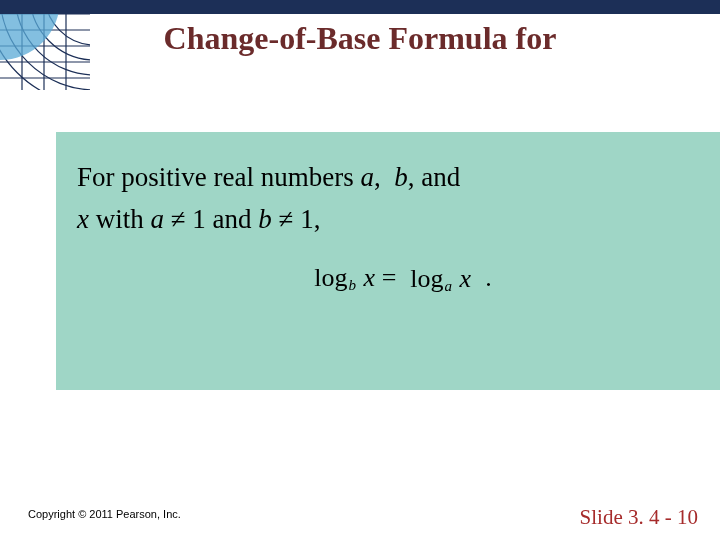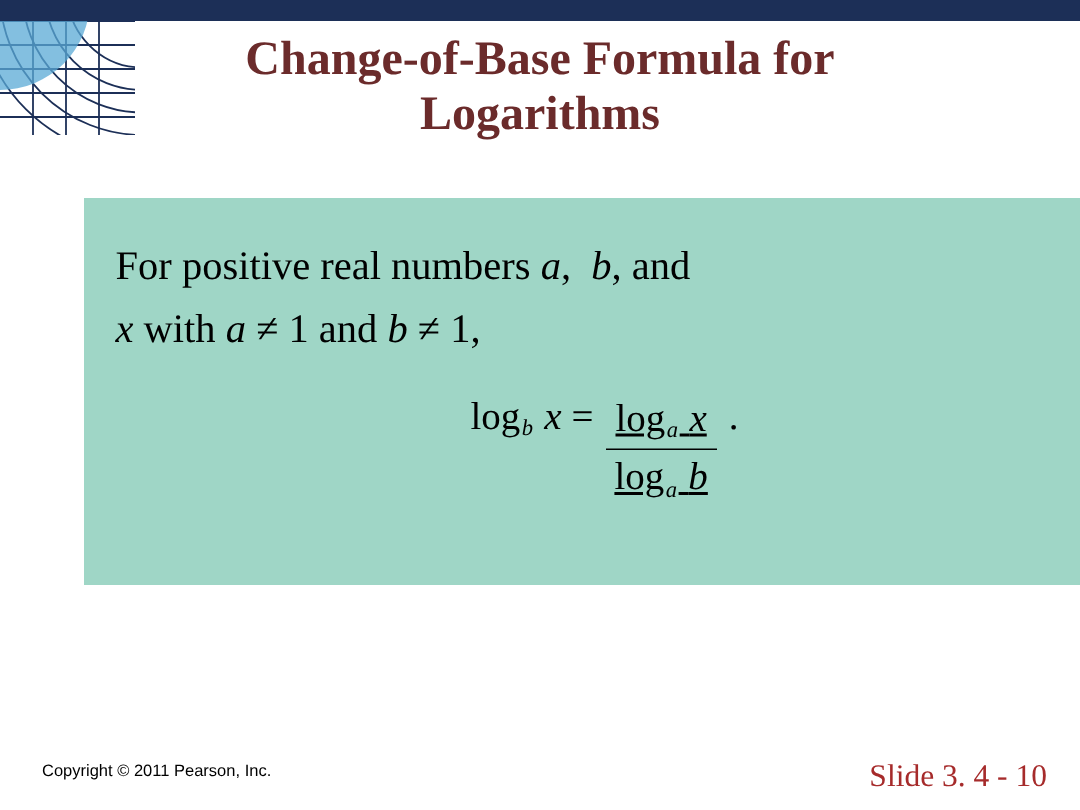--- a/index.html
+++ b/index.html
@@ -53,24 +53,23 @@
   .formula {
     display: inline-flex;
     align-items: flex-start;
     font-size: 26px;
     color: #000;
     gap: 8px;
   }
   .lhs, .rhs-after { white-space: nowrap; }
   .frac {
     display: inline-flex;
-    flex-direction: column;
+    flex-direction: row;
     align-items: center;
     line-height: 1.1;
-    text-decoration: underline;
   }
   .frac .num, .frac .den {
     padding: 2px 6px;
     white-space: nowrap;
   }
   .frac .bar {
     width: 100%;
     border-top: 1.5px solid #000;
     margin: 2px 0;
   }
@@ -122,42 +121,38 @@
     <line x1="22" y1="0" x2="22" y2="90" stroke="#1c2f57" stroke-width="1.2"></line>
     <line x1="44" y1="0" x2="44" y2="90" stroke="#1c2f57" stroke-width="1.2"></line>
     <line x1="66" y1="0" x2="66" y2="90" stroke="#1c2f57" stroke-width="1.2"></line>
     <path d="M60 0 A60 60 0 0 1 0 60 L0 0 Z" fill="#5aa9d6" opacity="0.75"></path>
     <rect x="0" y="0" width="90" height="14" fill="#1c2f57"></rect>
   </g>
 </svg>
 
 <div class="title">
   <span>Change-of-Base Formula for</span><br>
-  <span>Logarithms</span>
 </div>
 
 <div class="content-box">
   <div class="stmt">
     <span>For positive real numbers </span><span class="it">a</span><span>, </span>&nbsp;<span class="it">b</span><span>, and</span><br>
     <span class="it">x</span><span> with </span><span class="it">a</span><span> ≠ 1</span><span> and </span><span class="it">b</span><span> ≠ 1,</span>
   </div>
 
   <div class="formula-wrap">
     <span class="formula">
       <span class="lhs">
         <span>log</span><span class="sub">b</span>&nbsp;<span class="var">x</span><span> = </span>
       </span>
       <span class="frac">
         <span class="num">
           <span>log</span><span class="sub">a</span>&nbsp;<span class="var">x</span>
         </span>
         <span class="bar"></span>
-        <span class="den">
-          <span>log</span><span class="sub">a</span>&nbsp;<span class="var">b</span>
-        </span>
       </span>
       <span class="rhs-after">.</span>
     </span>
   </div>
 </div>
 
 <div class="footer-left">Copyright © 2011 Pearson, Inc.</div>
 <div class="footer-right">Slide 3. 4 - 10</div>
 
 </body></html>

